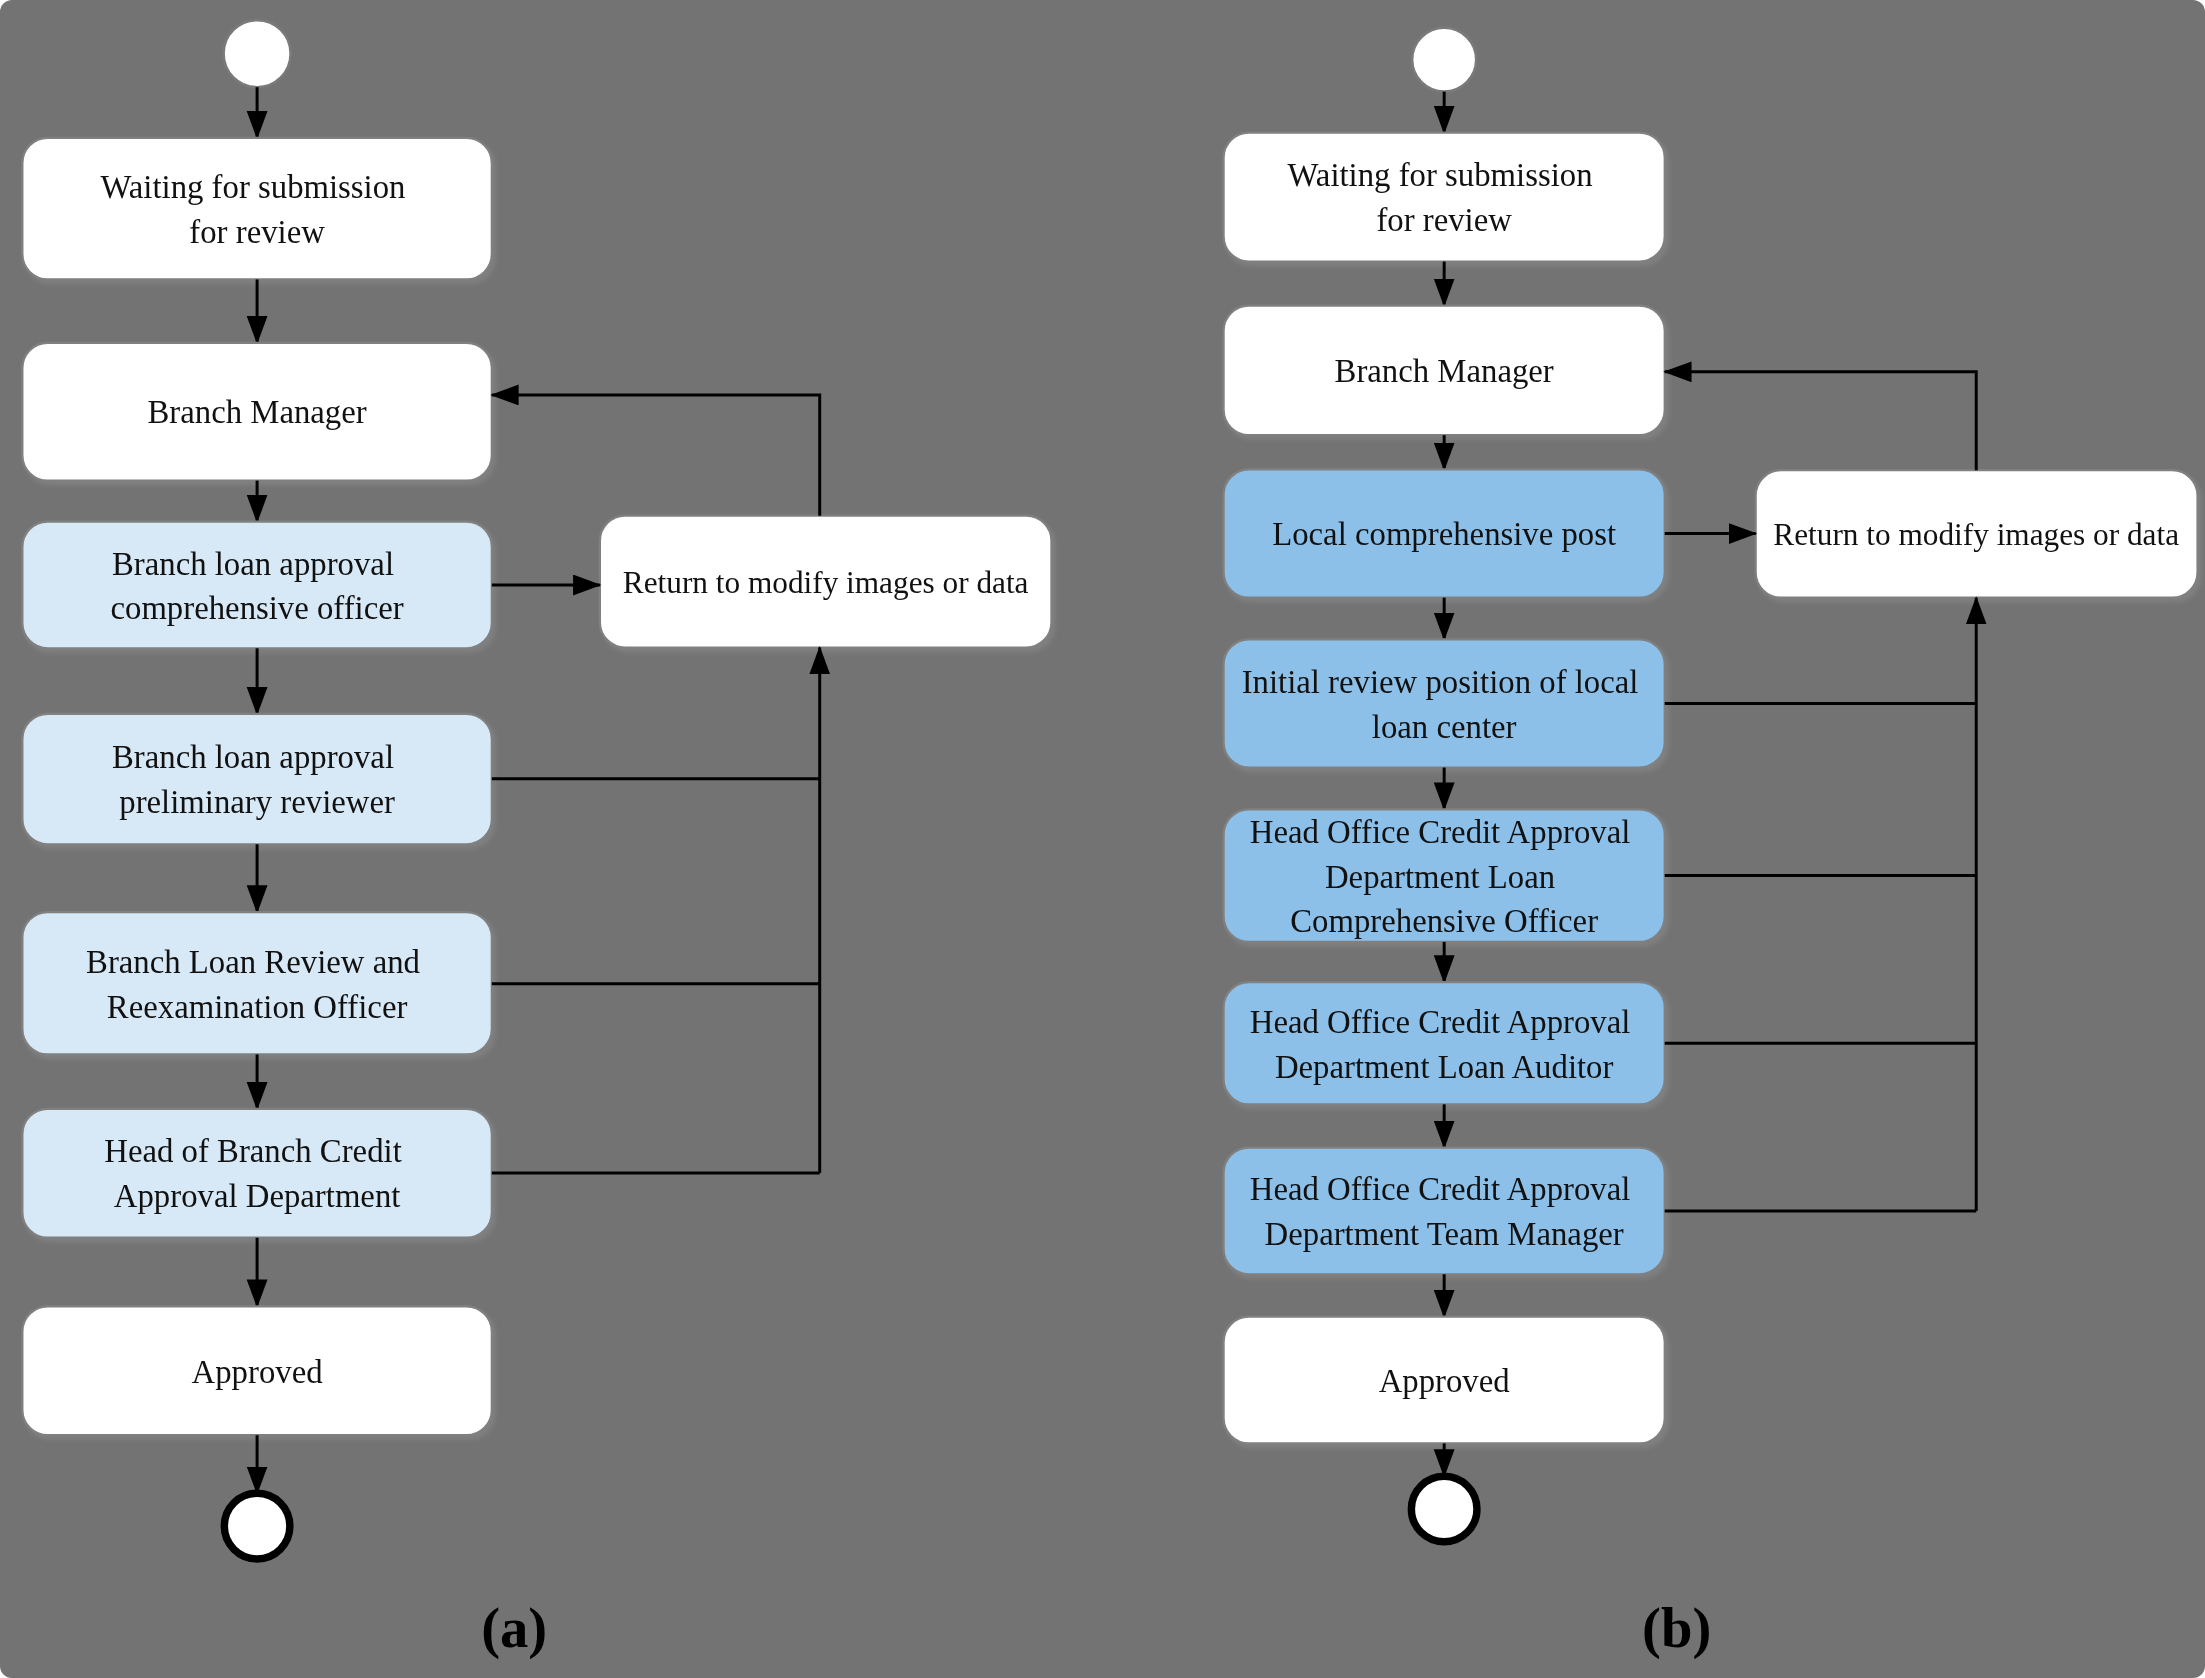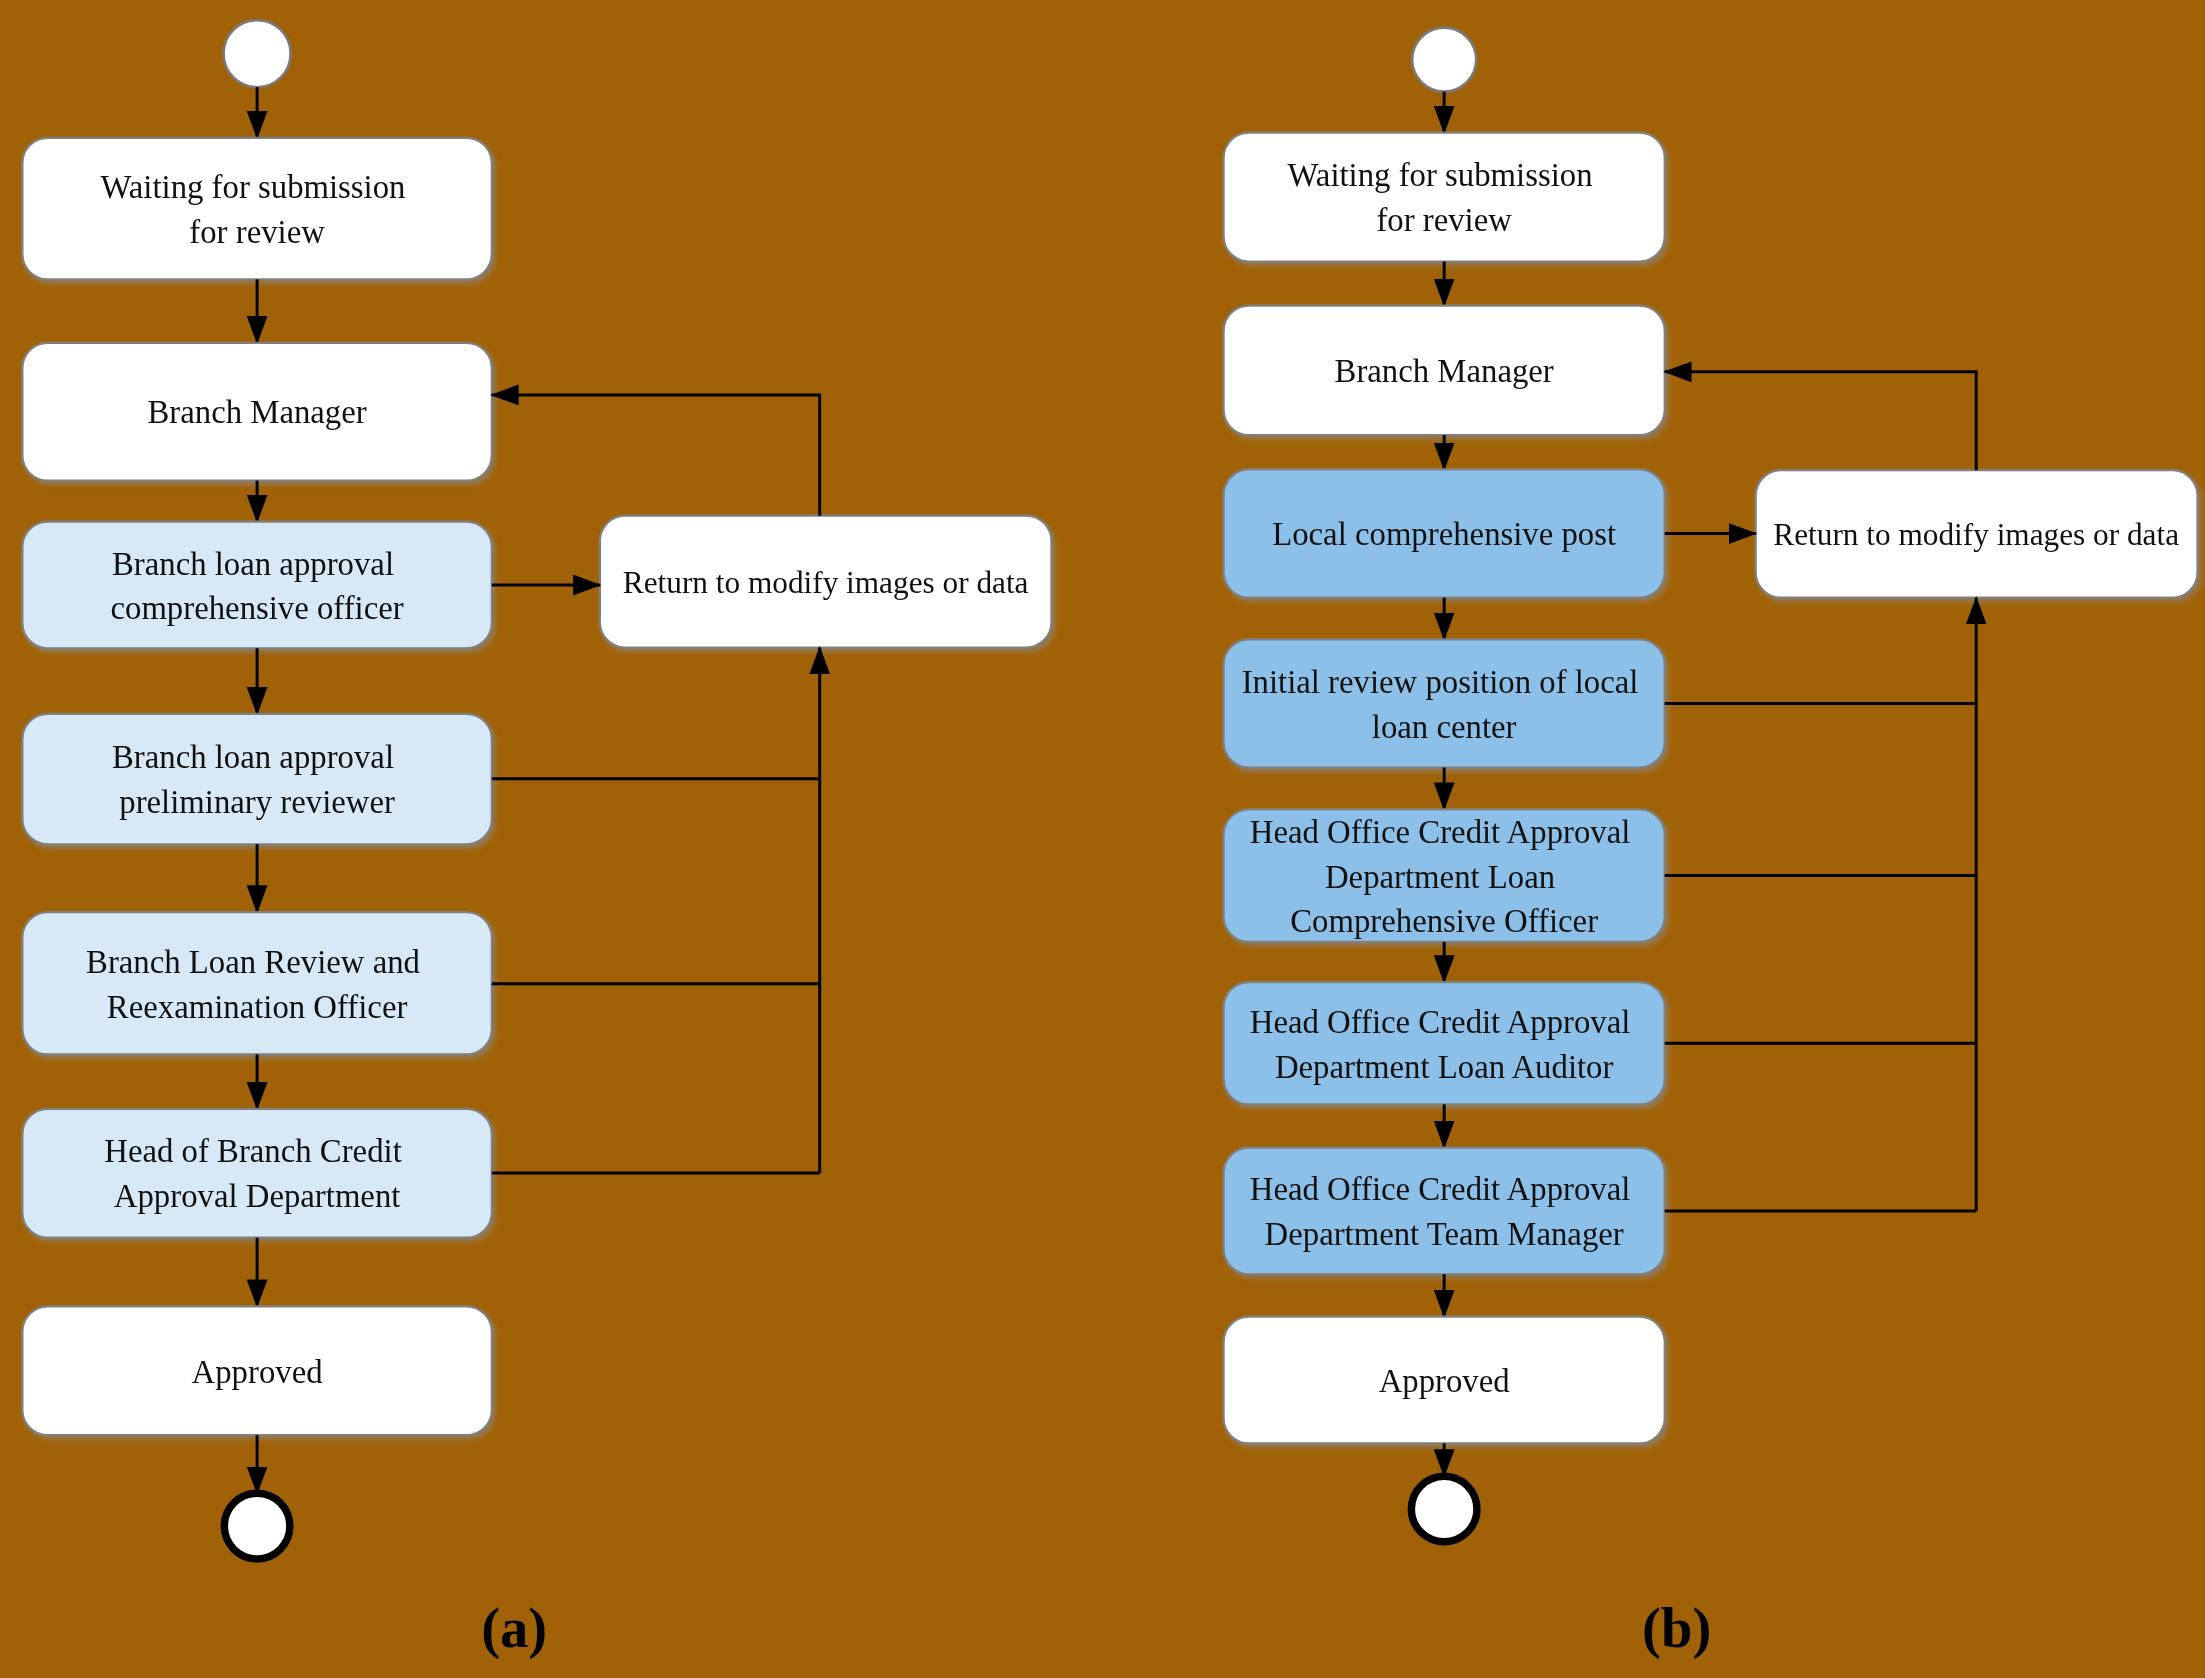--- a/index.html
+++ b/index.html
@@ -1,16 +1,16 @@
 <!DOCTYPE html>
 <html style="font-size:12px"><head>
 <meta charset="utf-8">
 <style>
   html, body { margin: 0; padding: 0; background: #ffffff; }
-  .page { width: 100%; background: #a16207; }
+  .page { width: 100%; background: #737373; border-radius: 12px; }
   svg { display: block; width: 100%; height: auto; }
   .box { stroke: #808080; stroke-width: 3; }
   .start-circle { fill: #ffffff; stroke: #7a7a7a; stroke-width: 3.5; }
   .end-circle { fill: #ffffff; stroke: #000000; stroke-width: 10; }
   .edge { stroke: #000000; stroke-width: 4; fill: none; }
   .node-text { font-family: "Liberation Serif", "DejaVu Serif", serif; font-size: 44px; fill: #111111; text-anchor: middle; }
   .return-text { font-family: "Liberation Serif", "DejaVu Serif", serif; font-size: 42px; fill: #111111; text-anchor: middle; }
   .caption { font-family: "Liberation Serif", "DejaVu Serif", serif; font-size: 76px; font-weight: bold; fill: #000000; text-anchor: middle; }
 </style>
 </head>

